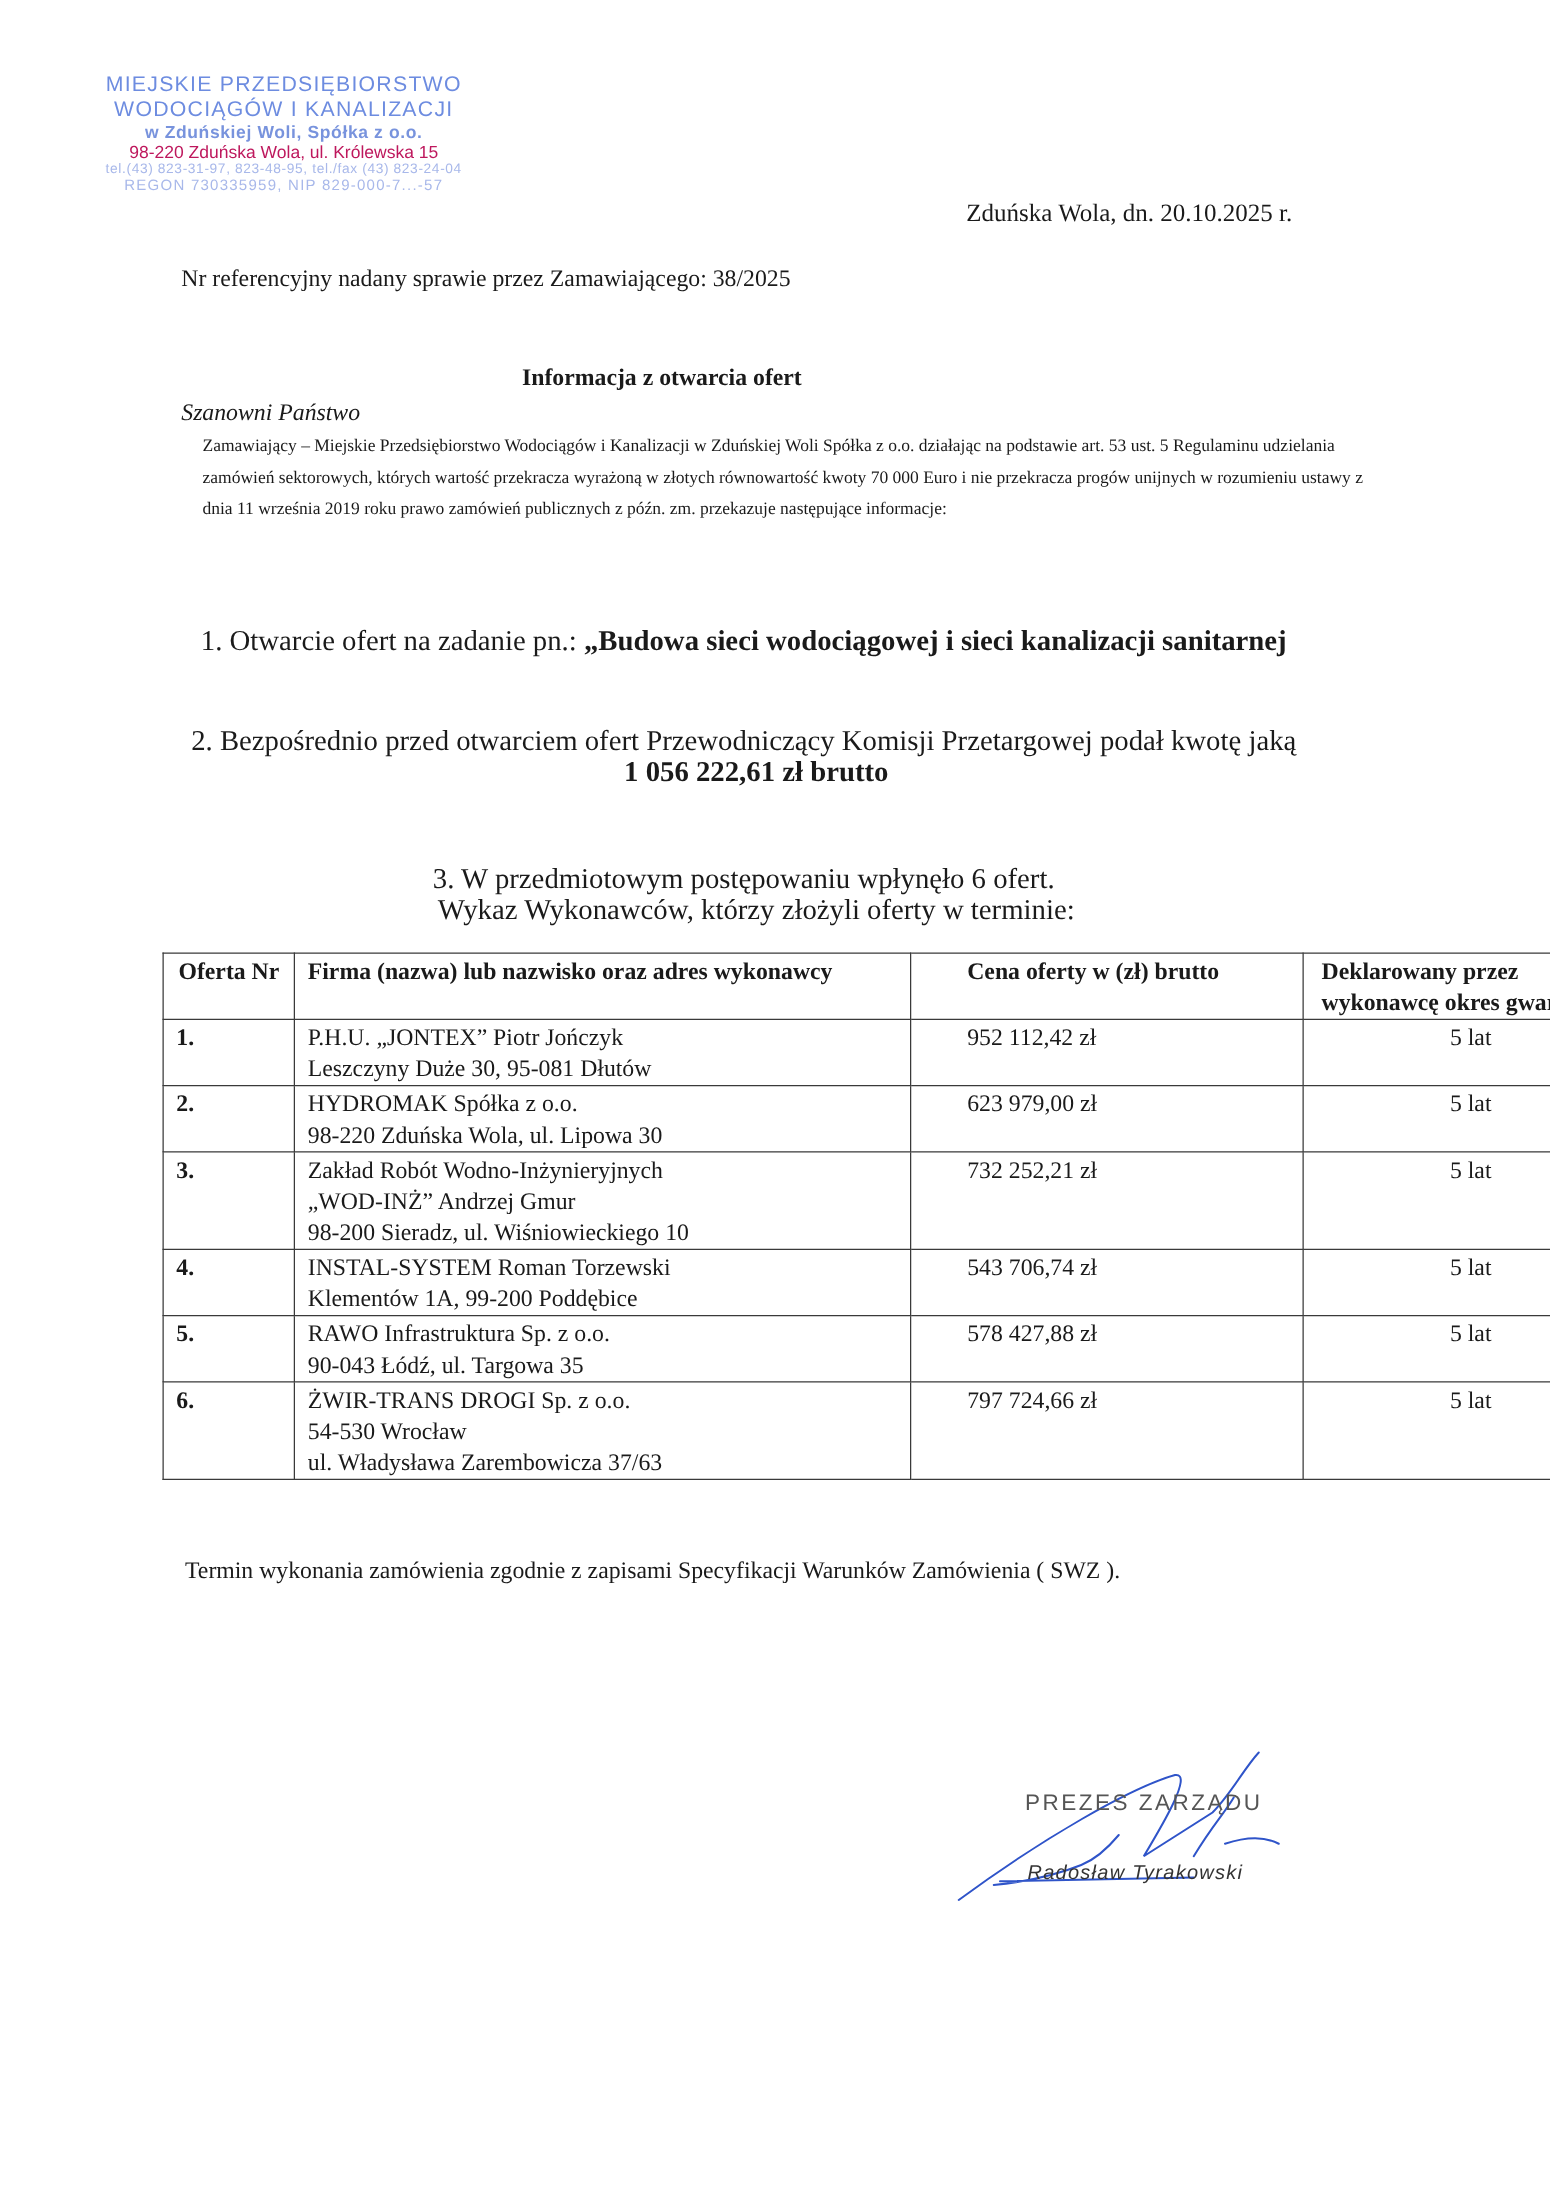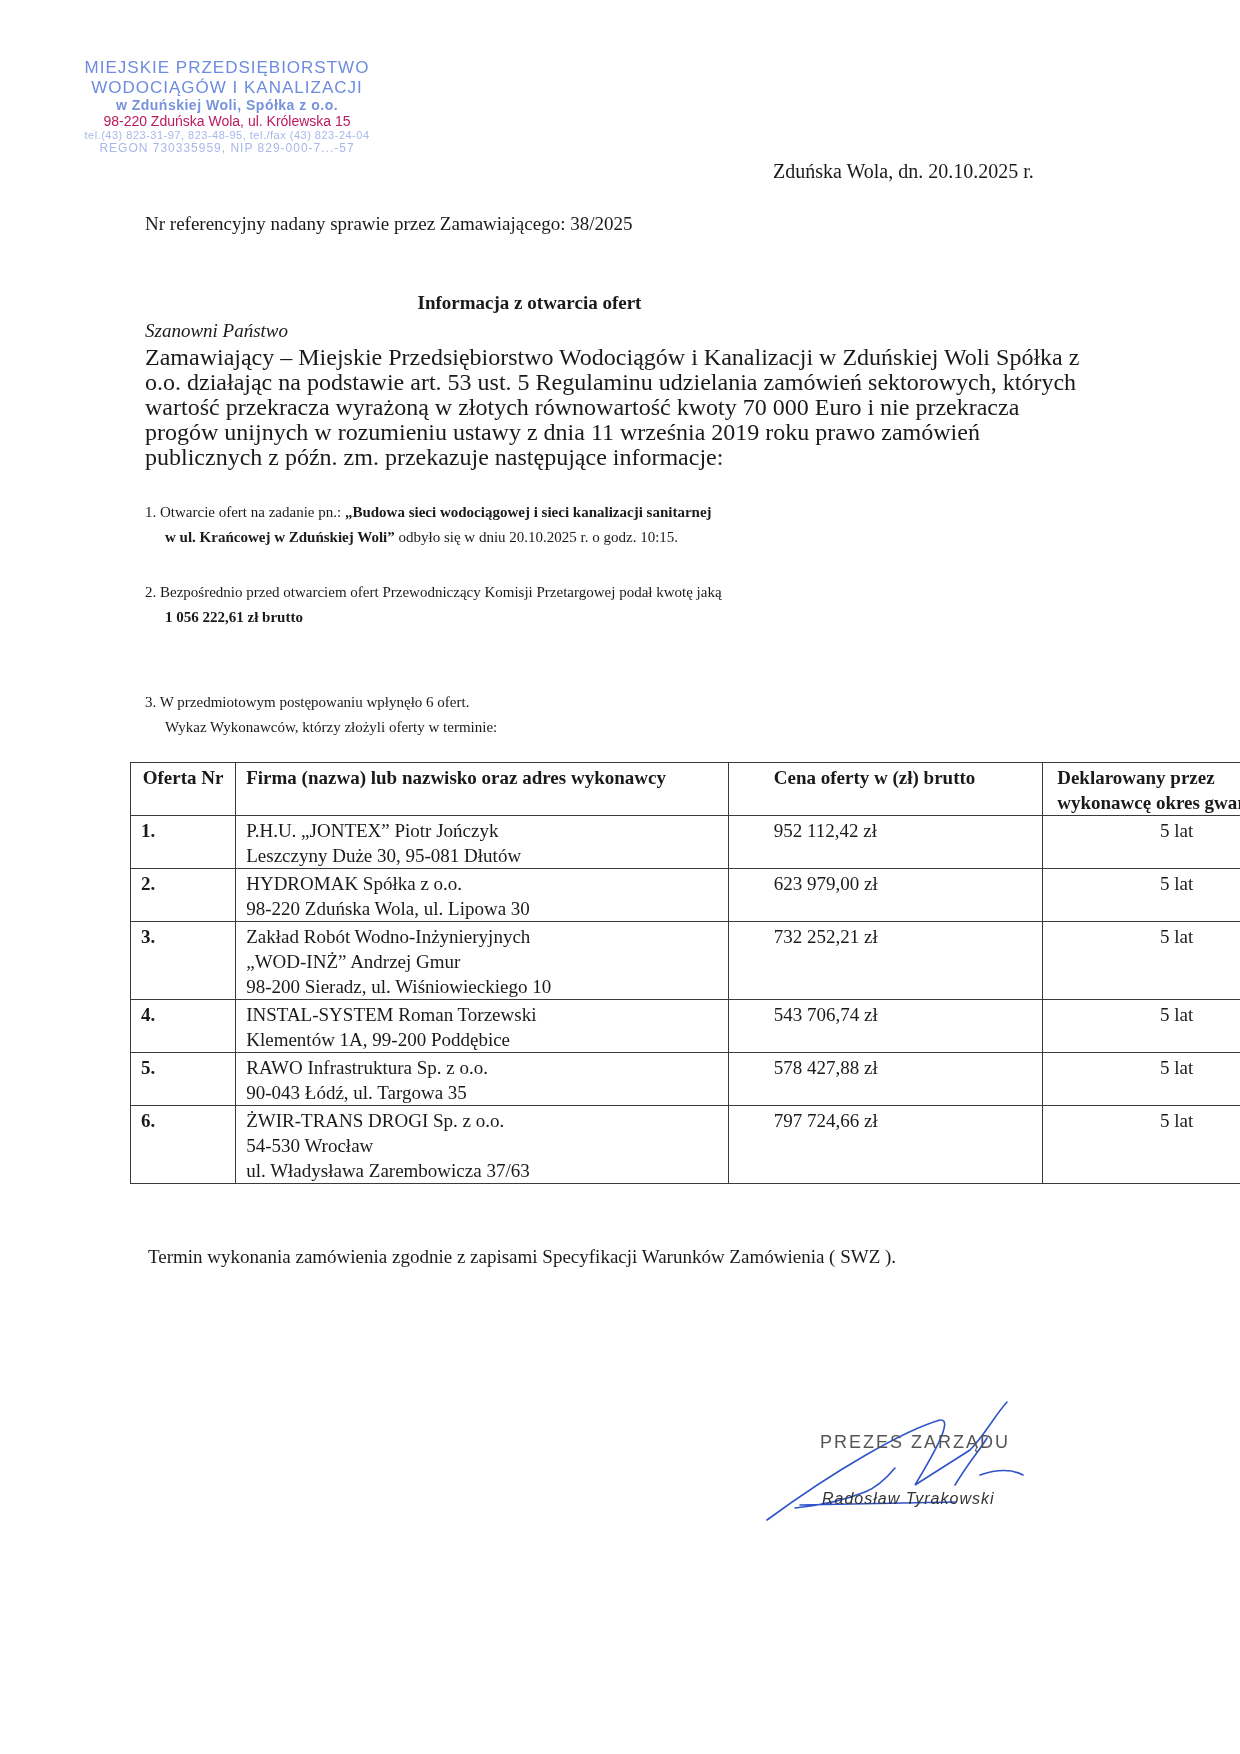--- a/index.html
+++ b/index.html
@@ -9,22 +9,22 @@
            font-family:"Liberation Sans", sans-serif; text-align:center; line-height:1.15; }
   .stamp .l1, .stamp .l2 { font-size:17px; letter-spacing:1px; color:#6d8ce0; }
   .stamp .l3 { font-size:14px; font-weight:bold; letter-spacing:0.5px; color:#7893dd; }
   .stamp .l4 { font-size:14px; color:#be185d; }
   .stamp .l5, .stamp .l6 { font-size:11px; color:#a8b8ea; letter-spacing:0.5px; }
   .stamp .l6 { font-size:12px; letter-spacing:1px; }
   .date { position:absolute; left:773px; top:160px; font-size:20px; }
   .ref { position:absolute; left:145px; top:213px; font-size:19px; }
   .title { position:absolute; left:0; width:1059px; top:292px; text-align:center; font-size:19px; font-weight:bold; }
   .salut { position:absolute; left:145px; top:320px; font-size:19px; font-style:italic; }
-  .intro { position:absolute; left:145px; top:345px; width:950px; font-size:24px; line-height:25px; }
-  .item { position:absolute; left:145px; font-size:15px; line-height:25px; width:900px; }
+  .intro { position:absolute; left:162px; top:345px; width:950px; font-size:14px; line-height:25px; }
+  .item { position:absolute; left:145px; font-size:23px; line-height:25px; width:900px;text-align:center; }
   .item .cont { padding-left:20px; display:block; }
   b { font-weight:bold; }
   table.offers { position:absolute; left:130px; top:762px; width:1181px; border-collapse:collapse; font-size:19px; line-height:25px; }
   table.offers td, table.offers th { border:1.5px solid #3a3a3a; vertical-align:top; padding:2px 10px 0 10px; text-align:left; }
   table.offers th { font-weight:bold; }
   table.offers th.c1 { text-align:center; padding:2px 4px; }
   table.offers td.num { font-weight:bold; }
   table.offers td.war { text-align:center; }
   table.offers th.c4 { padding-left:14px; }
   .footer { position:absolute; left:148px; top:1246px; font-size:19px; }
@@ -47,21 +47,20 @@
 
 <div class="date">Zduńska Wola, dn. 20.10.2025 r.</div>
 <div class="ref">Nr referencyjny nadany sprawie przez Zamawiającego: 38/2025</div>
 
 <div class="title">Informacja z otwarcia ofert</div>
 <div class="salut">Szanowni Państwo</div>
 <div class="intro">Zamawiający – Miejskie Przedsiębiorstwo Wodociągów i Kanalizacji w Zduńskiej Woli Spółka z o.o. działając na podstawie art. 53 ust. 5 Regulaminu udzielania zamówień sektorowych, których wartość przekracza wyrażoną w złotych równowartość kwoty 70 000 Euro i nie przekracza progów unijnych w rozumieniu ustawy z dnia 11 września 2019 roku prawo zamówień publicznych z późn. zm. przekazuje następujące informacje:</div>
 
 <div class="item" style="top:500px;">
   <span>1. Otwarcie ofert na zadanie pn.: </span><b>„Budowa sieci wodociągowej i sieci kanalizacji sanitarnej</b>
-  <span class="cont"><b>w ul. Krańcowej w  Zduńskiej Woli”</b><span>  odbyło się w dniu  20.10.2025 r.  o godz. 10:15.</span></span>
 </div>
 
 <div class="item" style="top:580px;">
   <span style="display:block;">2. Bezpośrednio przed otwarciem ofert Przewodniczący Komisji Przetargowej podał kwotę jaką</span>
   <b class="cont">1 056 222,61 zł  brutto</b>
 </div>
 
 <div class="item" style="top:690px;">
   <span style="display:block;">3. W przedmiotowym postępowaniu wpłynęło 6 ofert.</span>
   <span class="cont">Wykaz Wykonawców, którzy złożyli oferty w terminie:</span>

